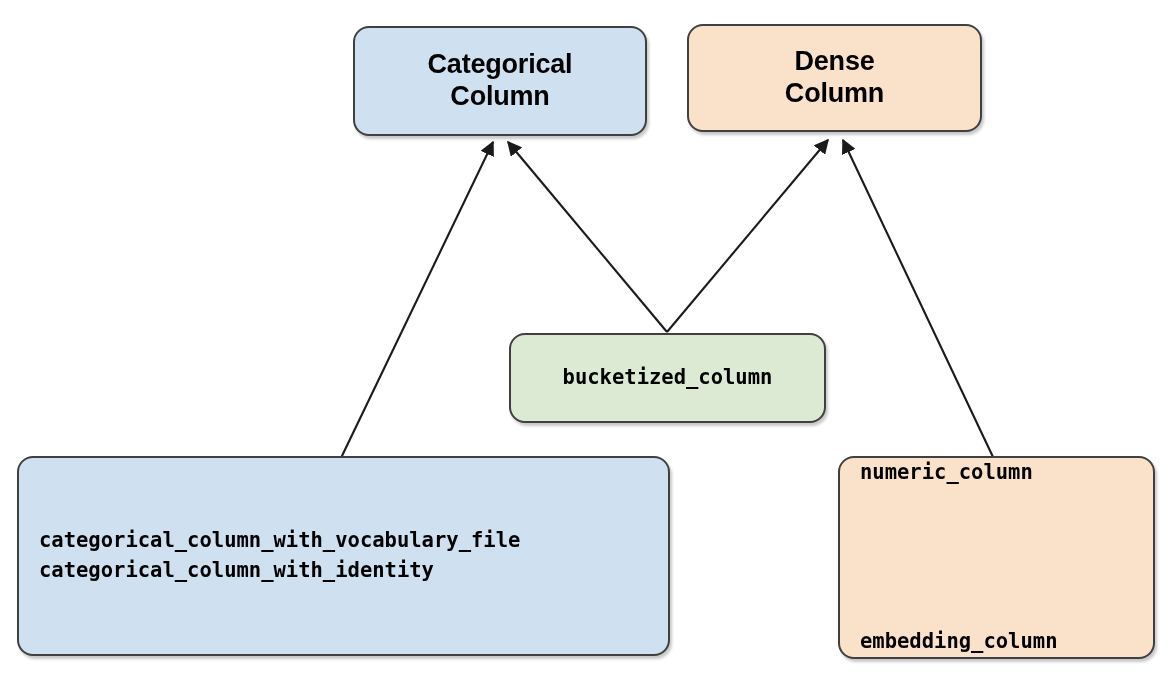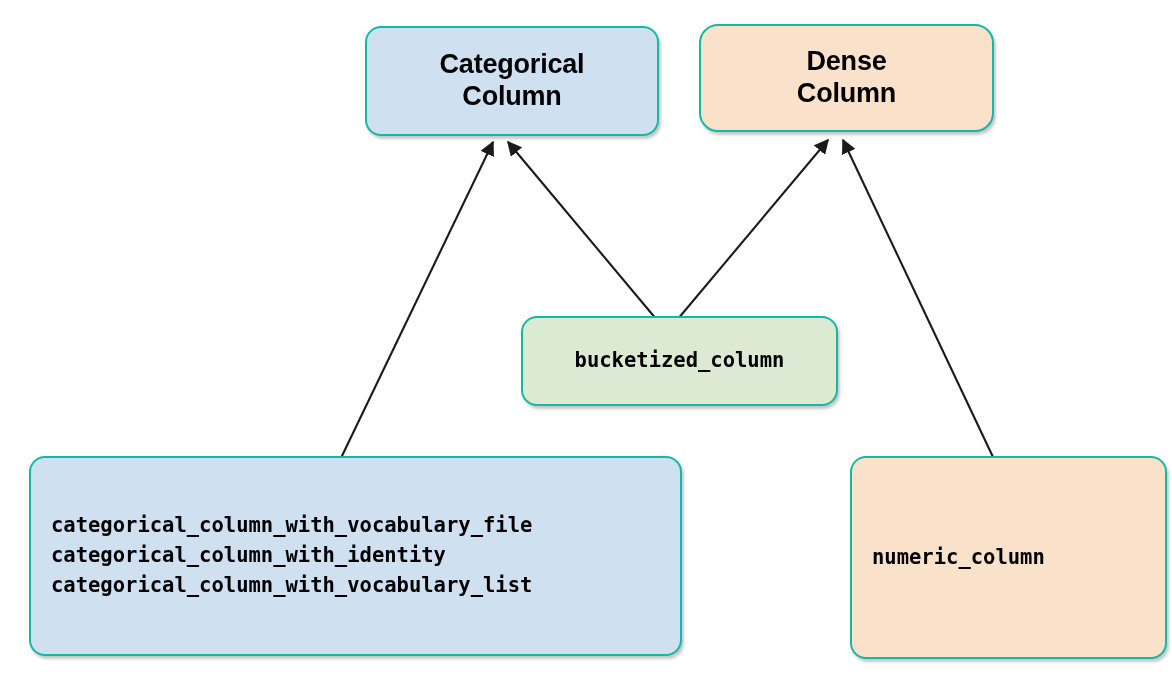--- a/index.html
+++ b/index.html
@@ -20,27 +20,26 @@
     position: absolute;
     left: 0;
     top: 0;
     width: 1172px;
     height: 678px;
     pointer-events: none;
   }
   .node {
     position: absolute;
     box-sizing: border-box;
-    border: 2px solid #14b8a6;
+    border: 2px solid #404040;
     border-radius: 16px;
     display: flex;
     flex-direction: column;
     justify-content: center;
     box-shadow: 2px 3px 3px rgba(0,0,0,0.22);
-    margin-left: 12px;
   }
   .node-title {
     text-align: center;
     font-weight: bold;
     font-size: 27px;
     line-height: 1.17;
     color: #000000;
     font-family: "Liberation Sans", sans-serif;
     letter-spacing: -0.2px;
   }
@@ -65,44 +64,44 @@
     width: 294px;
     height: 110px;
     background: #cfe0f0;
   }
   #node-dense-column {
     left: 687px;
     top: 24px;
     width: 295px;
     height: 108px;
     background: #fae2ca;
-    border-radius: 19px;
   }
   #node-bucketized-column {
     left: 509px;
-    top: 316px;
+    top: 333px;
     width: 317px;
     height: 90px;
     background: #dce9d3;
     align-items: center;
     justify-content: center;
   }
   #node-categorical-functions {
     left: 17px;
     top: 456px;
     width: 653px;
     height: 200px;
     background: #cfe0f0;
   }
   #node-dense-functions {
     left: 838px;
     top: 456px;
     width: 317px;
     height: 203px;
     background: #fae2ca;
+    justify-content: space-between;
   }
 </style>
 </head>
 <body>
 
 <div id="canvas">
 
   <svg id="edges" viewBox="0 0 1172 678" xmlns="http://www.w3.org/2000/svg">
     <defs>
       <marker id="arrowhead" viewBox="0 0 10 10" refX="9" refY="5" markerWidth="7" markerHeight="7" orient="auto-start-reverse">
@@ -133,20 +132,20 @@
     </div>
   </div>
 
   <div class="node" id="node-bucketized-column">
     <div class="mono-label">bucketized_column</div>
   </div>
 
   <div class="node list-box" id="node-categorical-functions">
     <div class="mono-label">categorical_column_with_vocabulary_file</div>
     <div class="mono-label">categorical_column_with_identity</div>
-    <div class="mono-label">categorical_column_with_vocabulary_list</div>
   </div>
 
   <div class="node list-box" id="node-dense-functions">
     <div class="mono-label">numeric_column</div>
+    <div class="mono-label">embedding_column</div>
   </div>
 
 </div>
 
 </body></html>

